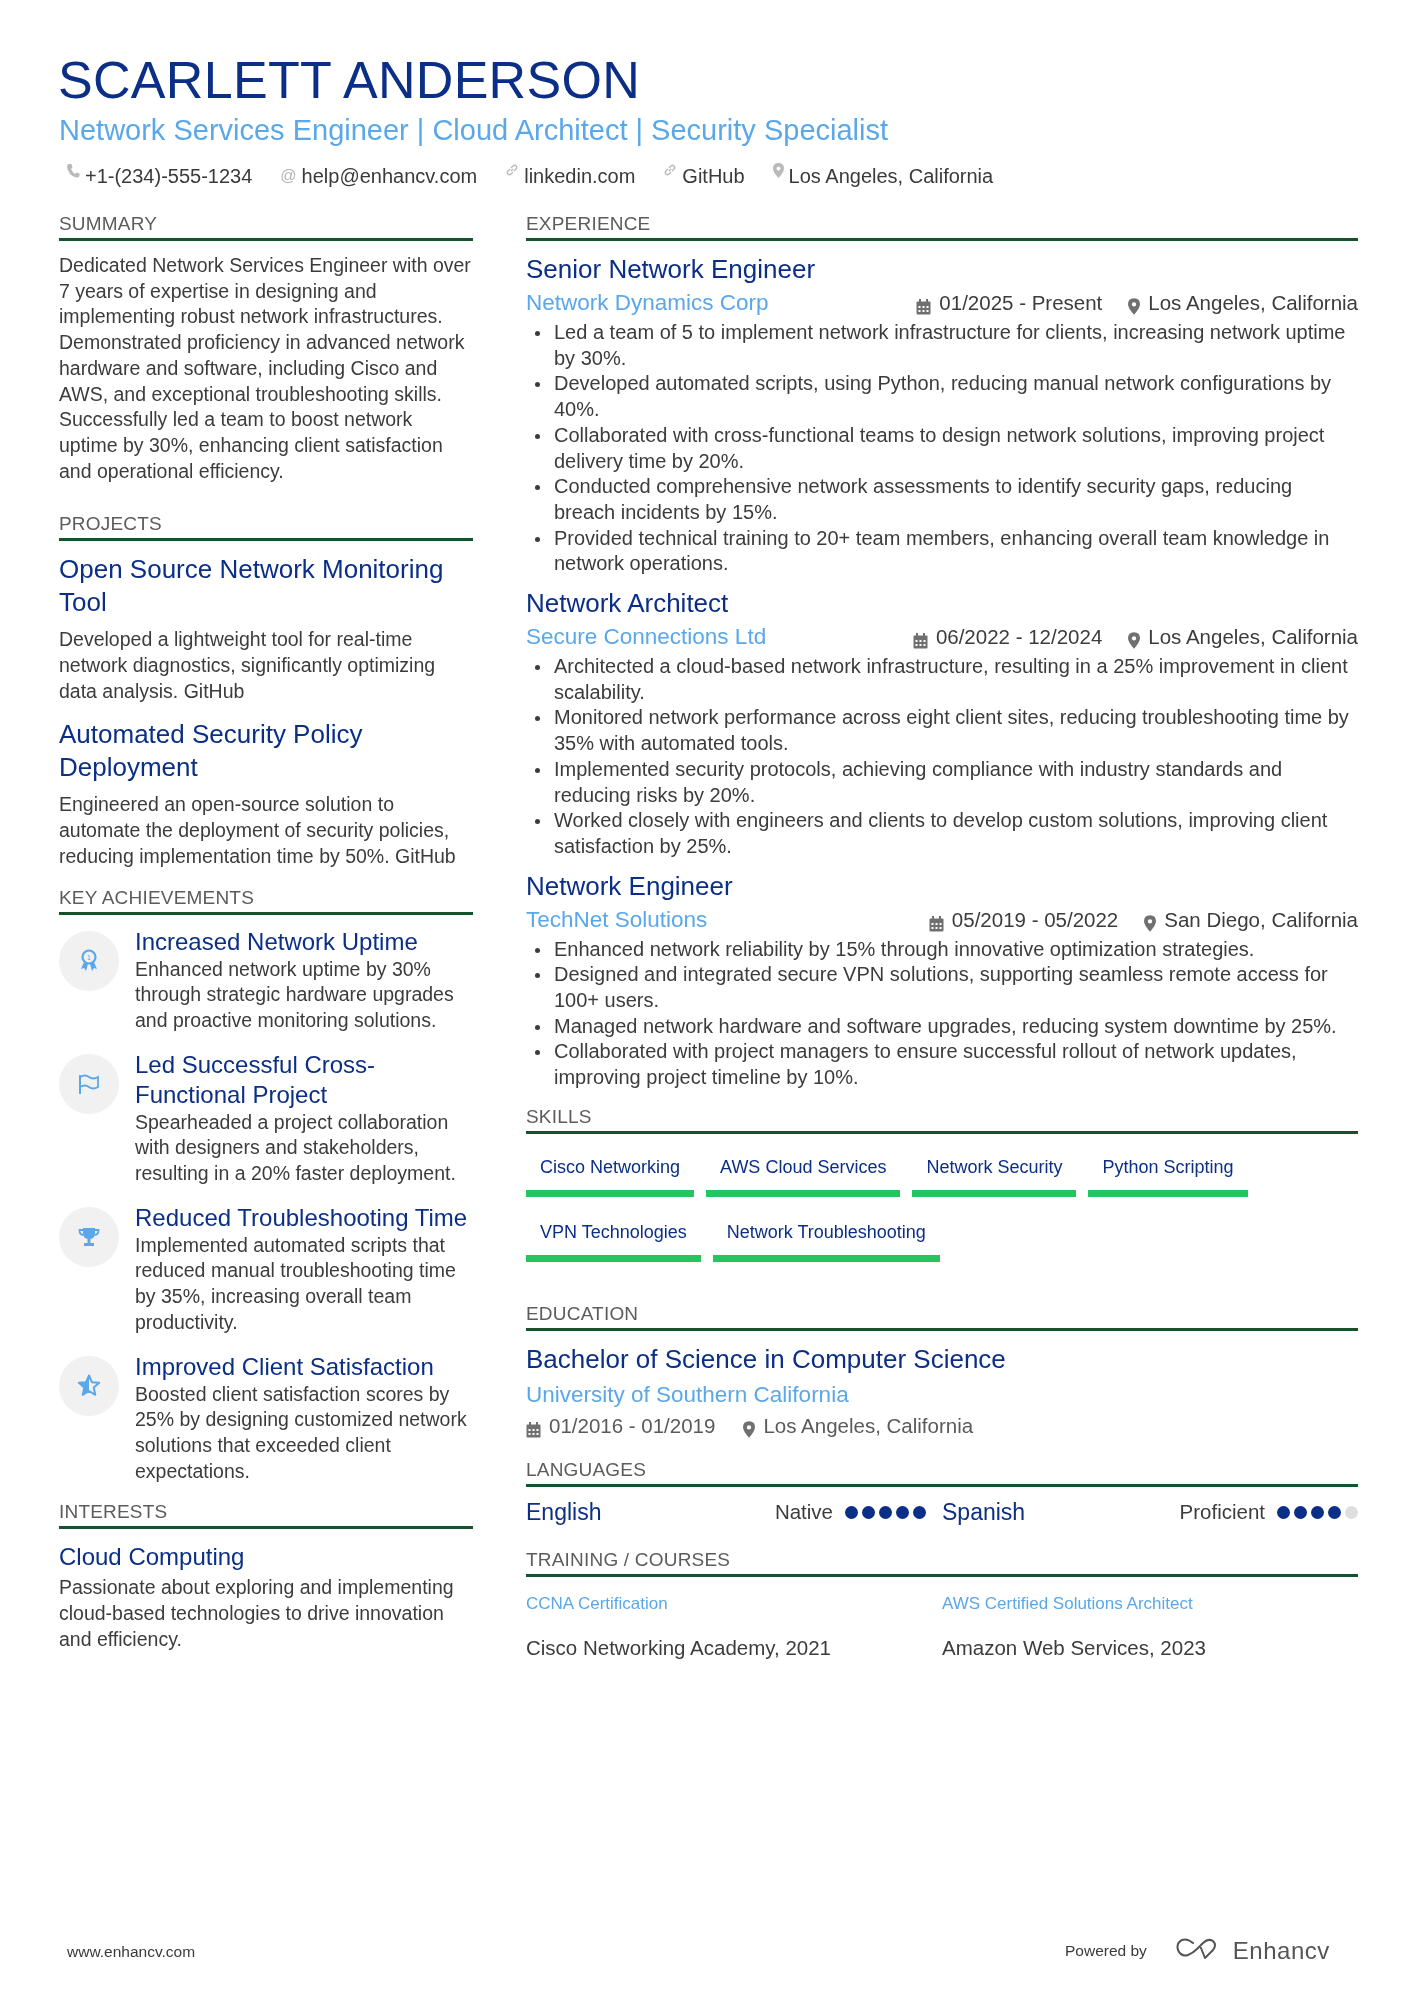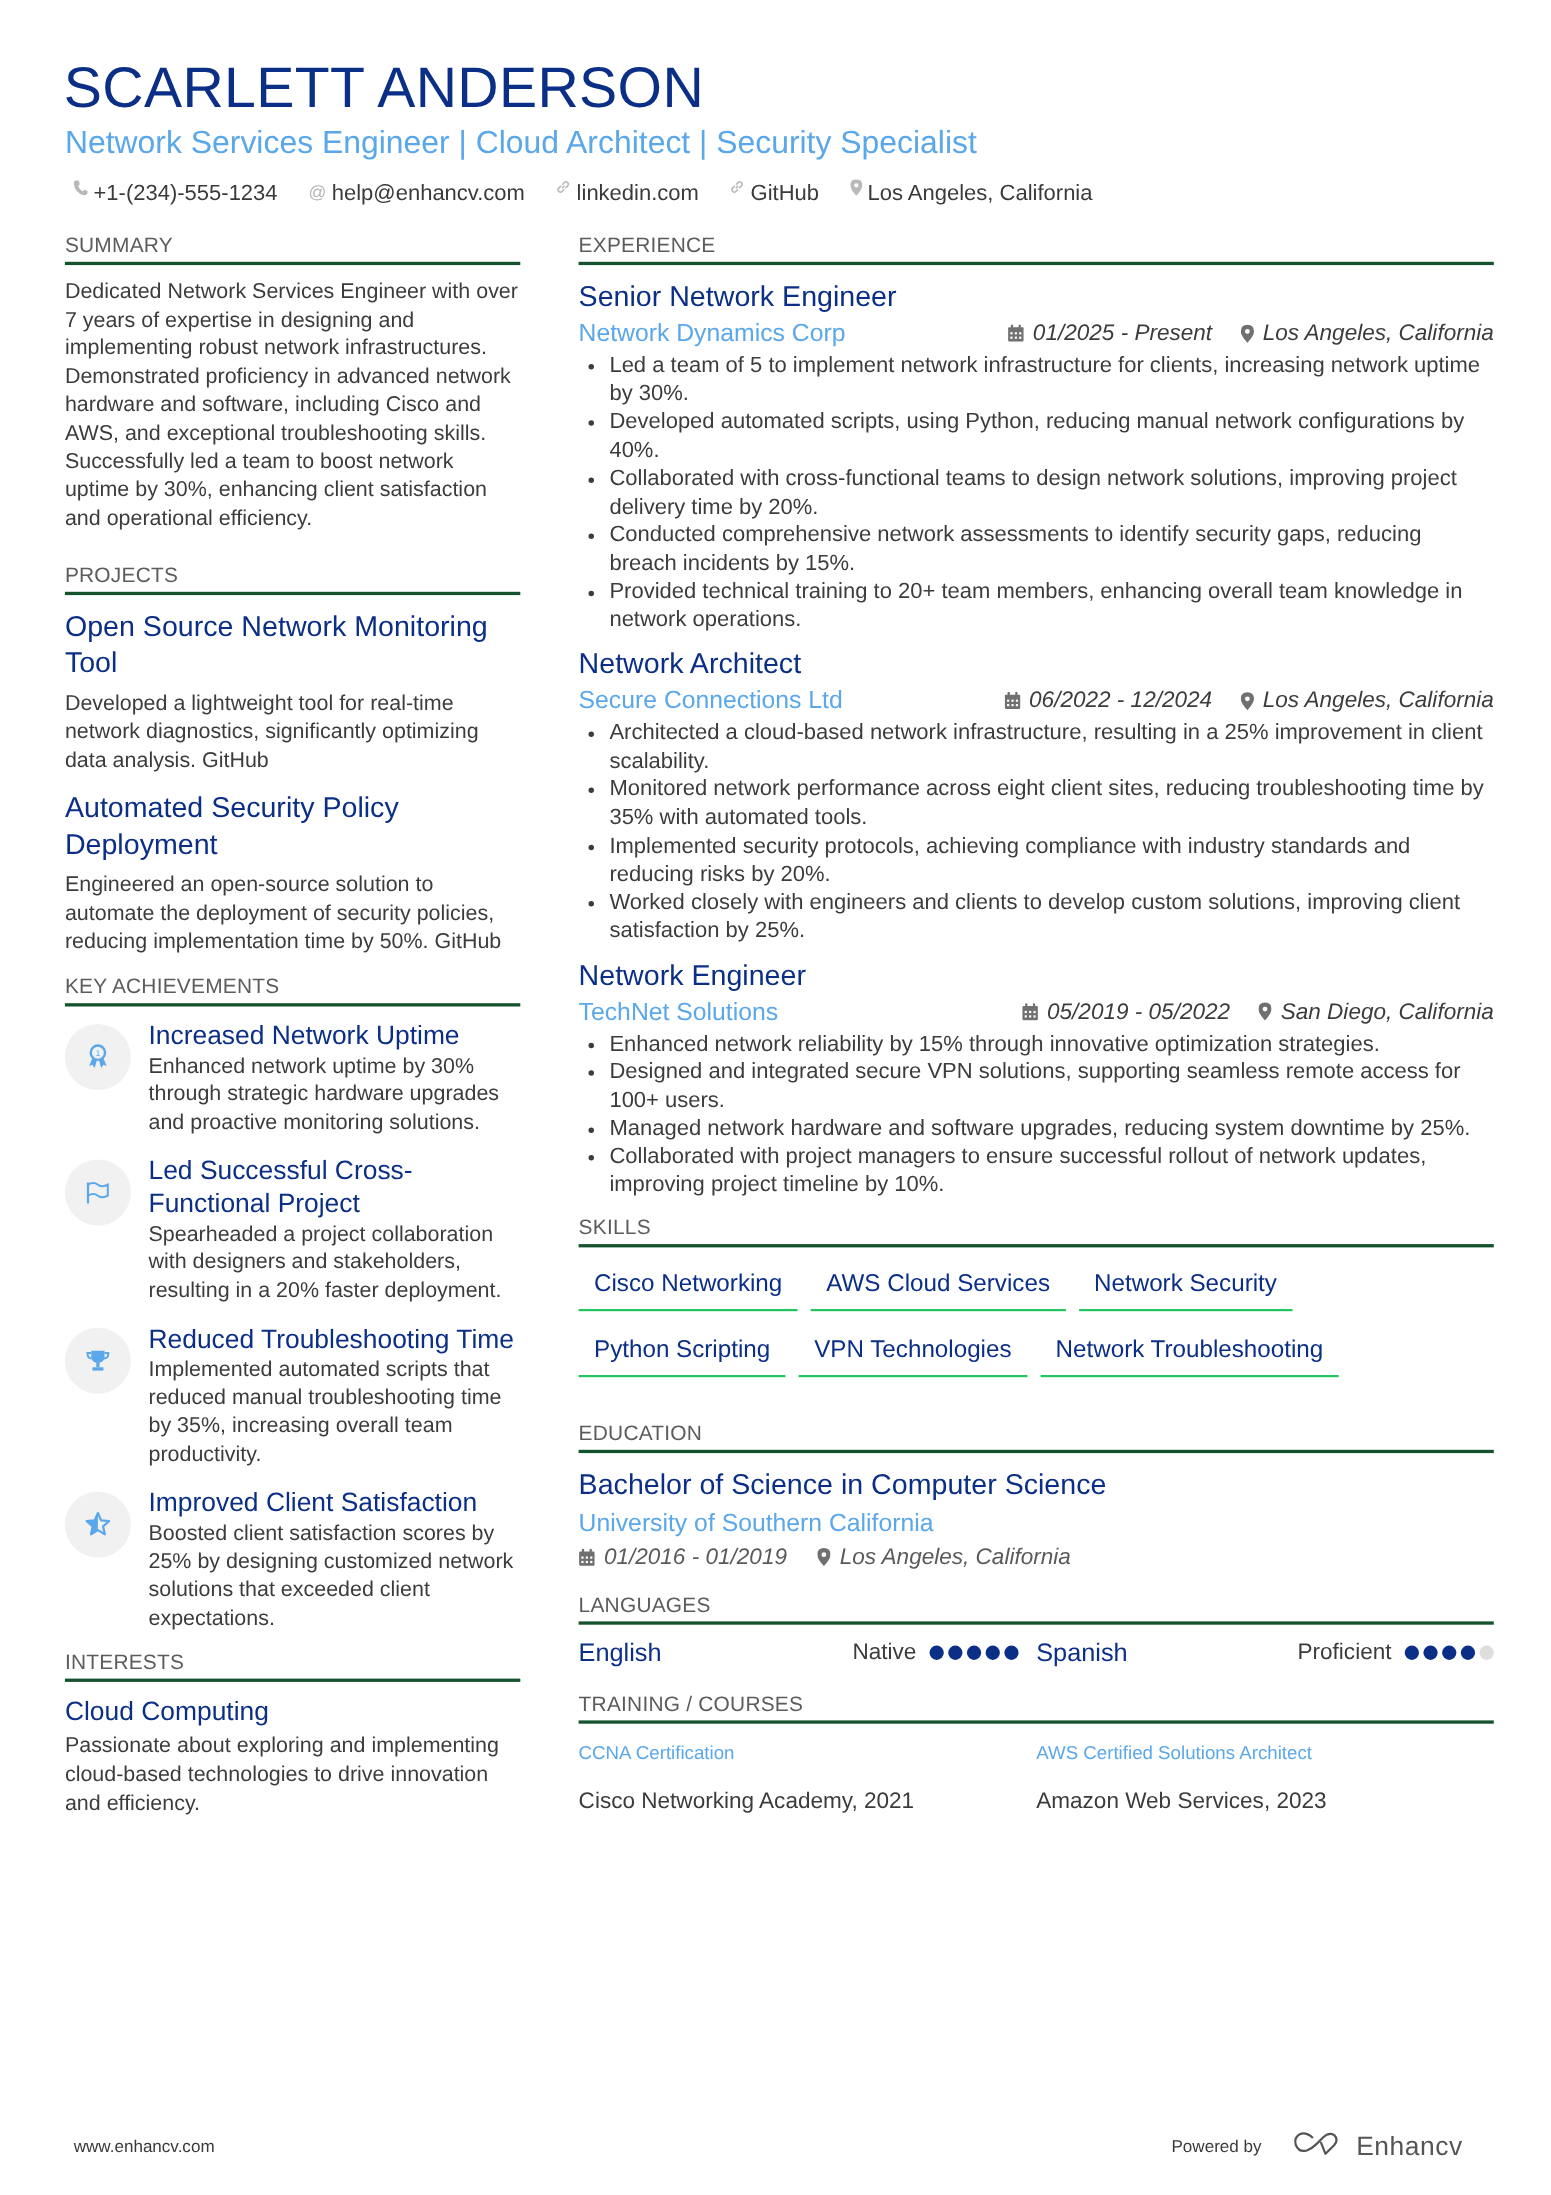--- a/index.html
+++ b/index.html
@@ -29,28 +29,28 @@
 
   .achievement { display: flex; gap: 16px; margin-bottom: 16px; }
   .ach-icon { width: 60px; height: 60px; border-radius: 50%; background: #f1f1f1; flex: 0 0 60px; display: flex; align-items: center; justify-content: center; margin-top: 4px; }
   .ach-body { flex: 1; }
   .ach-body .item-title { font-size: 24px; line-height: 30px; }
 
   
   .job { margin-bottom: 10px; }
   .job-meta { display: flex; align-items: center; justify-content: space-between; height: 34px; }
   .job-meta .right { display: flex; gap: 26px; font-size: 20.5px; color: #3c3c3c; }
-  .meta { display: inline-flex; align-items: center; gap: 8px; white-space: nowrap; font-style: italic; }
+  .meta { display: inline-flex; align-items: flex-end; gap: 8px; white-space: nowrap; }
   .meta .ic { color: #707070; display: inline-flex; }
   .bullets { list-style: none; }
   .bullets li { position: relative; padding-left: 28px; font-size: 20px; line-height: 25.7px; color: #3c3c3c; }
   .bullets li::before { content: ""; position: absolute; left: 9px; top: 11px; width: 5px; height: 5px; border-radius: 50%; background: #3c3c3c; }
 
   .skills { display: flex; flex-wrap: wrap; gap: 14px 12px; margin-top: 4px; margin-bottom: 40px; }
-  .skill { font-size: 22px; line-height: 30px; color: #0b2f86; padding: 6px 14px 8px 14px; border-bottom: 2px solid #22c55e; white-space: nowrap; }
+  .skill { font-size: 18px; line-height: 30px; color: #0b2f86; padding: 6px 14px 8px 14px; border-bottom: 7px solid #22c55e; white-space: nowrap; }
 
   .edu { margin-bottom: 20px; }
   .edu .item-title { margin-bottom: 4px; }
   .edu .sub-title { margin-bottom: 4px; }
   .edu-meta { display: flex; gap: 28px; font-size: 20.5px; color: #5a5a5a; }
 
   .languages { display: flex; margin-bottom: 22px; }
   .lang { width: 50%; display: flex; align-items: center; justify-content: space-between; padding-right: 16px; }
   .lang:last-child { padding-right: 0; }
   .lang-name { font-size: 23px; color: #0b2f86; }

